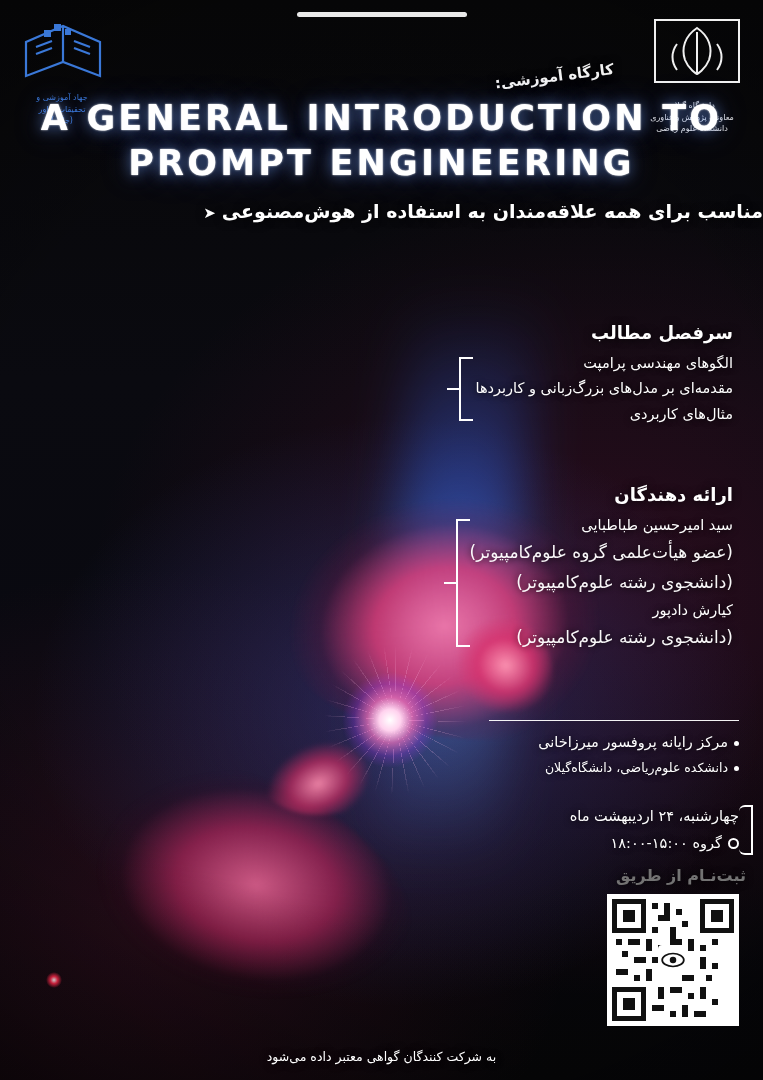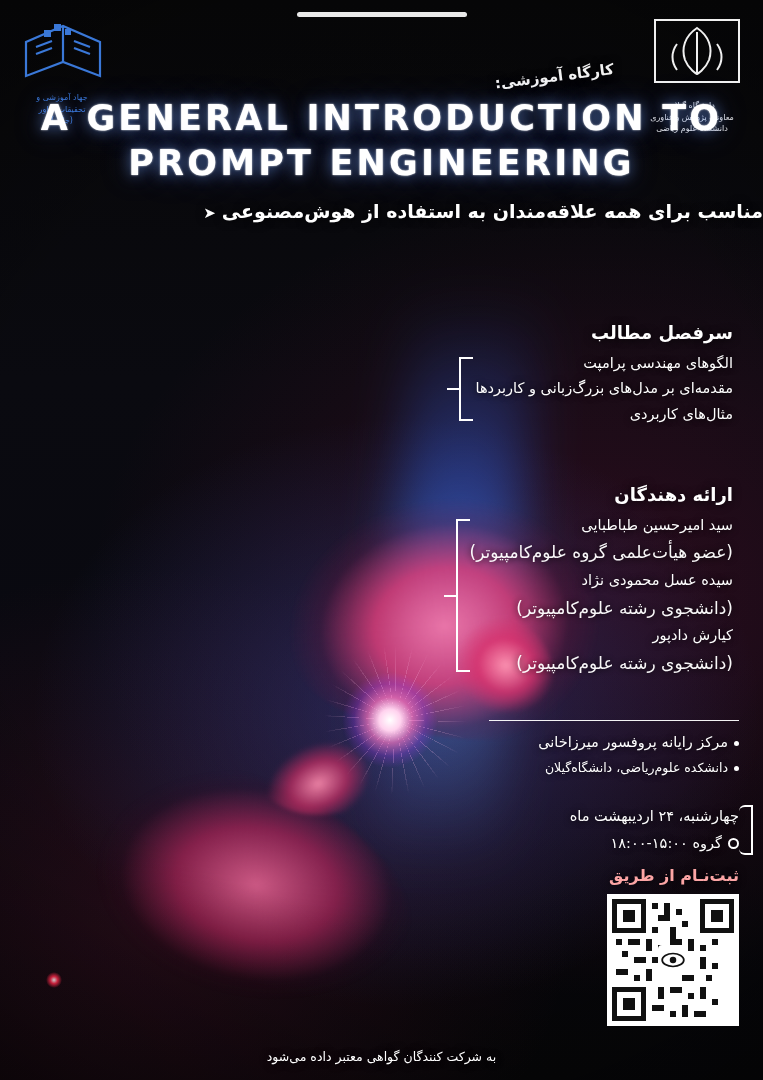--- a/index.html
+++ b/index.html
@@ -168,21 +168,21 @@
   .datebox{
     position:relative;margin-top:24px;padding-right:0;
   }
   .datebox .dbracket{
     position:absolute;right:-14px;top:2px;bottom:2px;width:12px;
     border:2px solid #fff;border-left:none;border-radius:6px 0 0 6px;
   }
   .datebox .dot2:before{content:"";display:inline-block;width:7px;height:7px;border-radius:50%;border:2px solid #fff;margin-left:6px;vertical-align:middle;}
 
   .register{
-    position:absolute;right:24px;top:866px;color:#fca5a5;font-size:16px;font-weight:bold;direction:rtl;
+    position:absolute;right:17px;top:866px;color:#737373;font-size:16px;font-weight:bold;direction:rtl;
     text-shadow:0 0 8px rgba(0,0,0,.95);
   }
   
   .qr{
     position:absolute;right:24px;top:894px;width:132px;height:132px;background:#ffffff;padding:5px;box-sizing:border-box;
   }
   .qr-inner{width:100%;height:100%;position:relative;background:#fff;}
   .qr-cell{position:absolute;background:#111;}
   .qr-eye{position:absolute;border:5px solid #111;background:#fff;width:34px;height:34px;box-sizing:border-box;}
   .qr-eye i{position:absolute;left:6px;top:6px;right:6px;bottom:6px;background:#111;display:block;}
@@ -270,21 +270,20 @@
       <div class="item">مثال‌های کاربردی</div>
     </div>
   </div>
 
   <div class="section" id="presenters">
     <div class="sec-head">ارائه دهندگان</div>
     <div class="bracket-wrap">
       <div class="bracket"></div>
       <div class="item">سید امیرحسین طباطبایی</div>
       <div class="item small">(عضو هیأت‌علمی گروه علوم‌کامپیوتر)</div>
-      <div class="item">سیده عسل محمودی نژاد</div>
       <div class="item small">(دانشجوی رشته علوم‌کامپیوتر)</div>
       <div class="item">کیارش دادپور</div>
       <div class="item small">(دانشجوی رشته علوم‌کامپیوتر)</div>
     </div>
   </div>
 
   <div class="venue">
     <div class="hr"></div>
     <div class="line dot">مرکز رایانه پروفسور میرزاخانی</div>
     <div class="line sm dot">دانشکده علوم‌ریاضی، دانشگاه‌گیلان</div>

